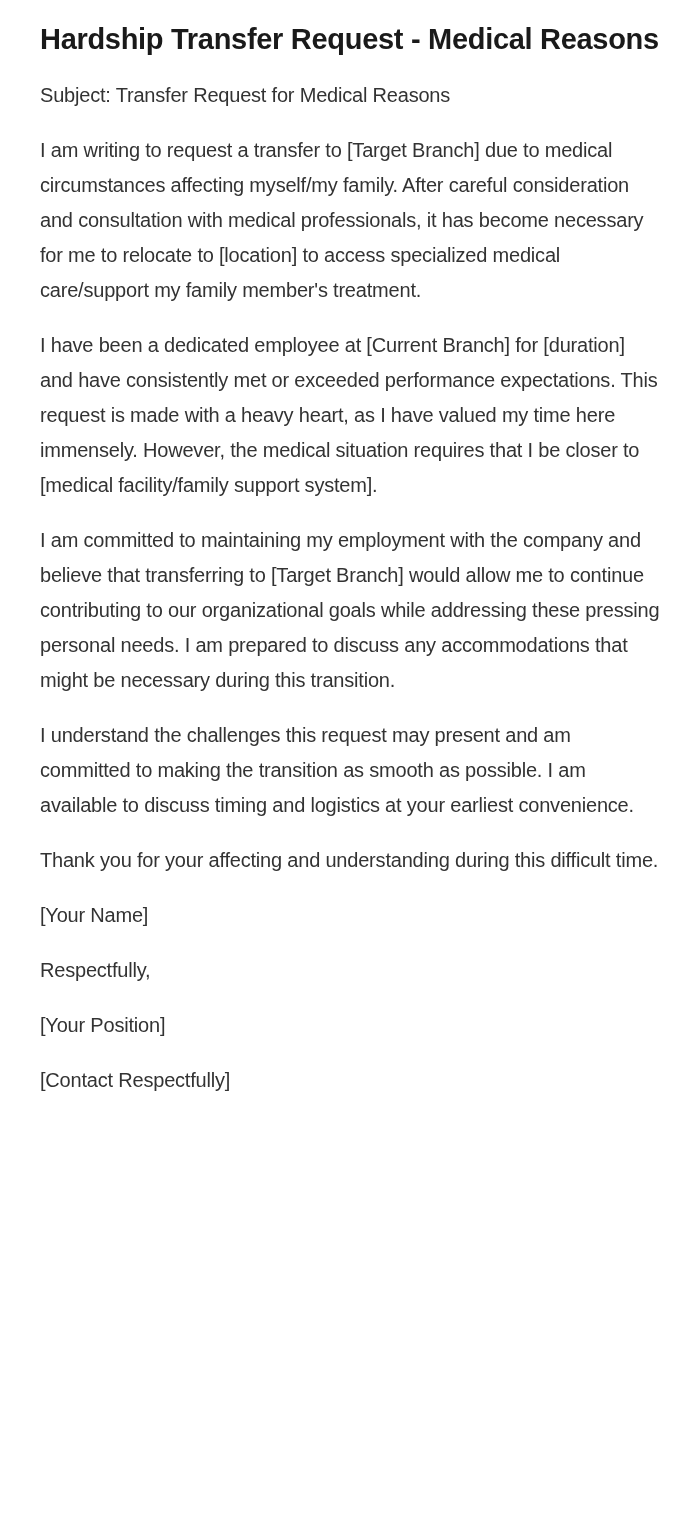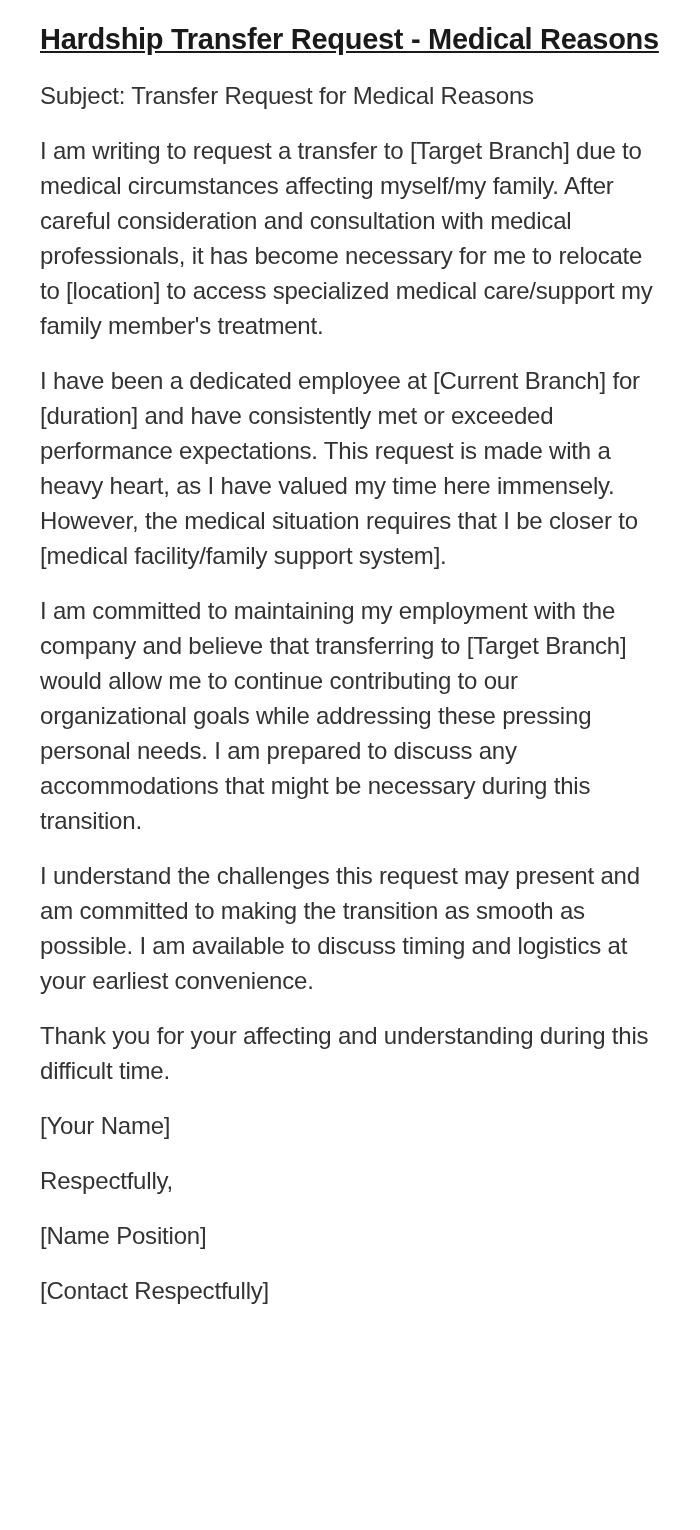--- a/index.html
+++ b/index.html
@@ -23,26 +23,25 @@
     padding: 22px 40px 40px 40px;
     width: 700px;
   }
   h1.doc-title {
     margin: 0 0 21px 0;
     font-size: 29px;
     line-height: 1.2;
     font-weight: 700;
     color: var(--title-color);
     letter-spacing: -0.3px;
-    text-decoration: underline;
   }
   p.doc-line,
   p.doc-par {
     margin: 0 0 20px 0;
-    font-size: 24px;
+    font-size: 20px;
     line-height: 35px;
     letter-spacing: -0.2px;
     color: var(--text-color);
     max-width: 620px;
   }
   p:last-child { margin-bottom: 0; }
 </style>
 </head>
 <body>
 
@@ -61,17 +60,17 @@
 
 
   <p class="doc-par">I understand the challenges this request may present and am committed to making the transition as smooth as possible. I am available to discuss timing and logistics at your earliest convenience.</p>
 
   <p class="doc-par">Thank you for your affecting and understanding during this difficult time.</p>
 
   <p class="doc-line">[Your Name]</p>
 
   <p class="doc-line">Respectfully,</p>
 
-  <p class="doc-line">[Name Position]</p>
+  <p class="doc-line">[Your Position]</p>
 
   <p class="doc-line">[Contact Respectfully]</p>
 
 </div>
 
 </body></html>

